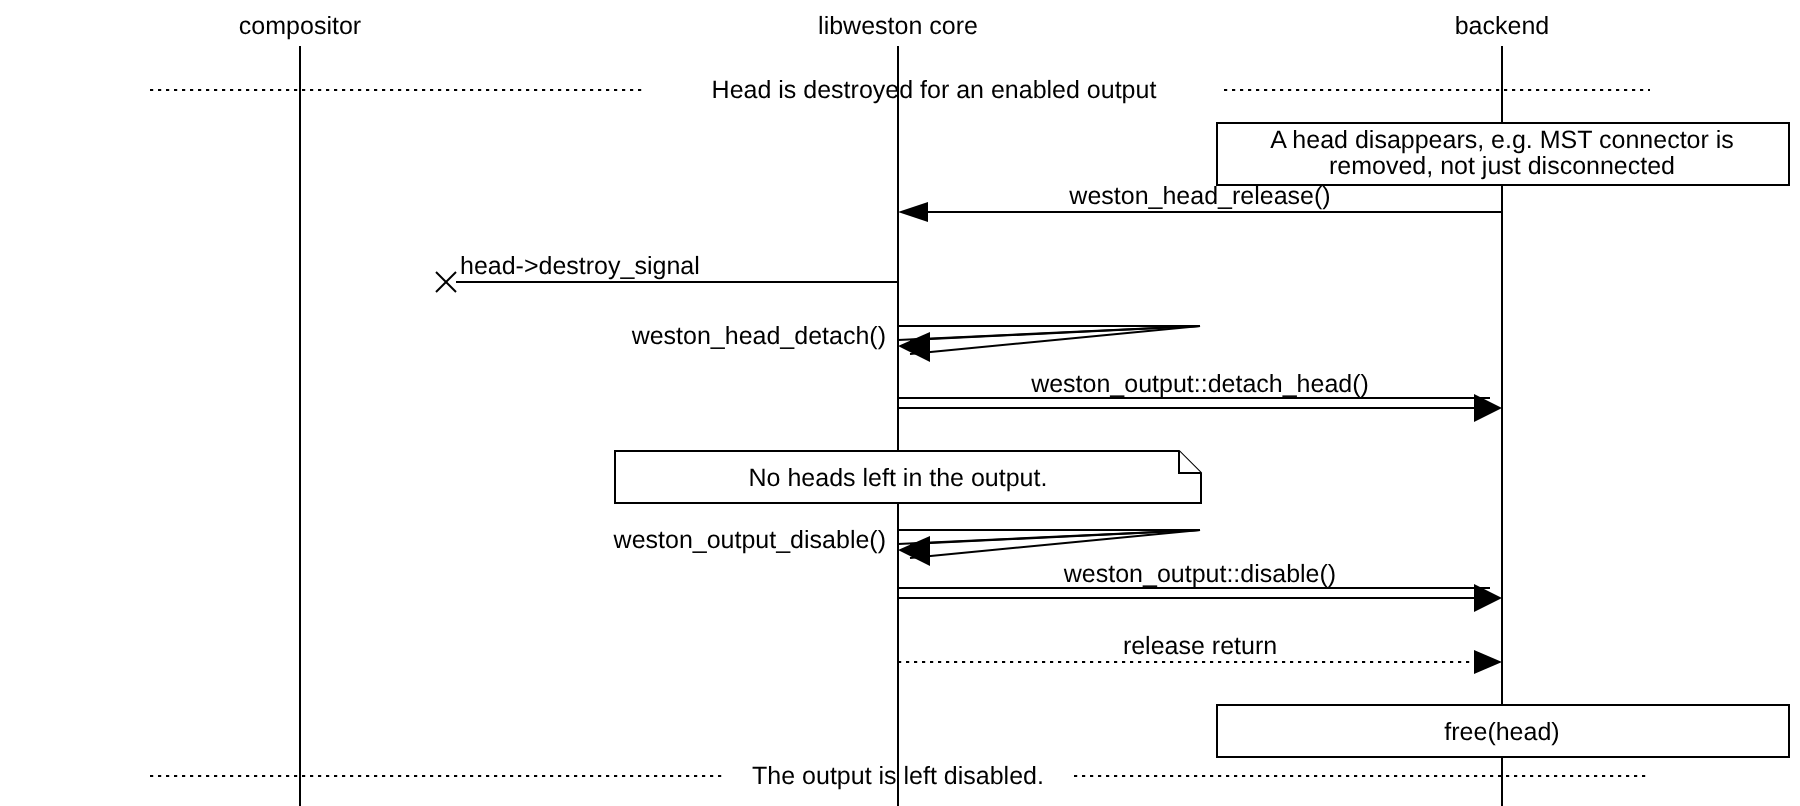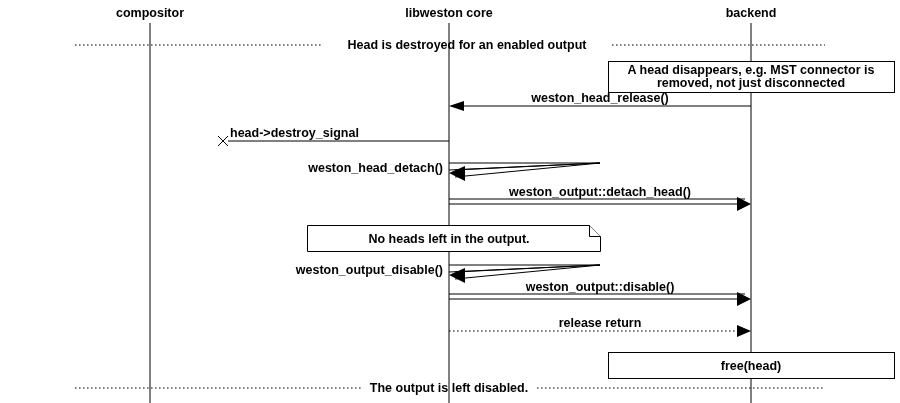--- a/index.html
+++ b/index.html
@@ -9,21 +9,20 @@
   }
   body {
     font-family: "Liberation Sans", sans-serif;
   }
   #diagram-root {
     position: relative;
     width: 900px;
     height: 403px;
     background: #ffffff;
     overflow: hidden;
-    font-weight: bold;
   }
   #diagram-svg {
     position: absolute;
     top: 0;
     left: 0;
     width: 900px;
     height: 403px;
   }
   .lifeline-label {
     font-family: "Liberation Sans", sans-serif;

